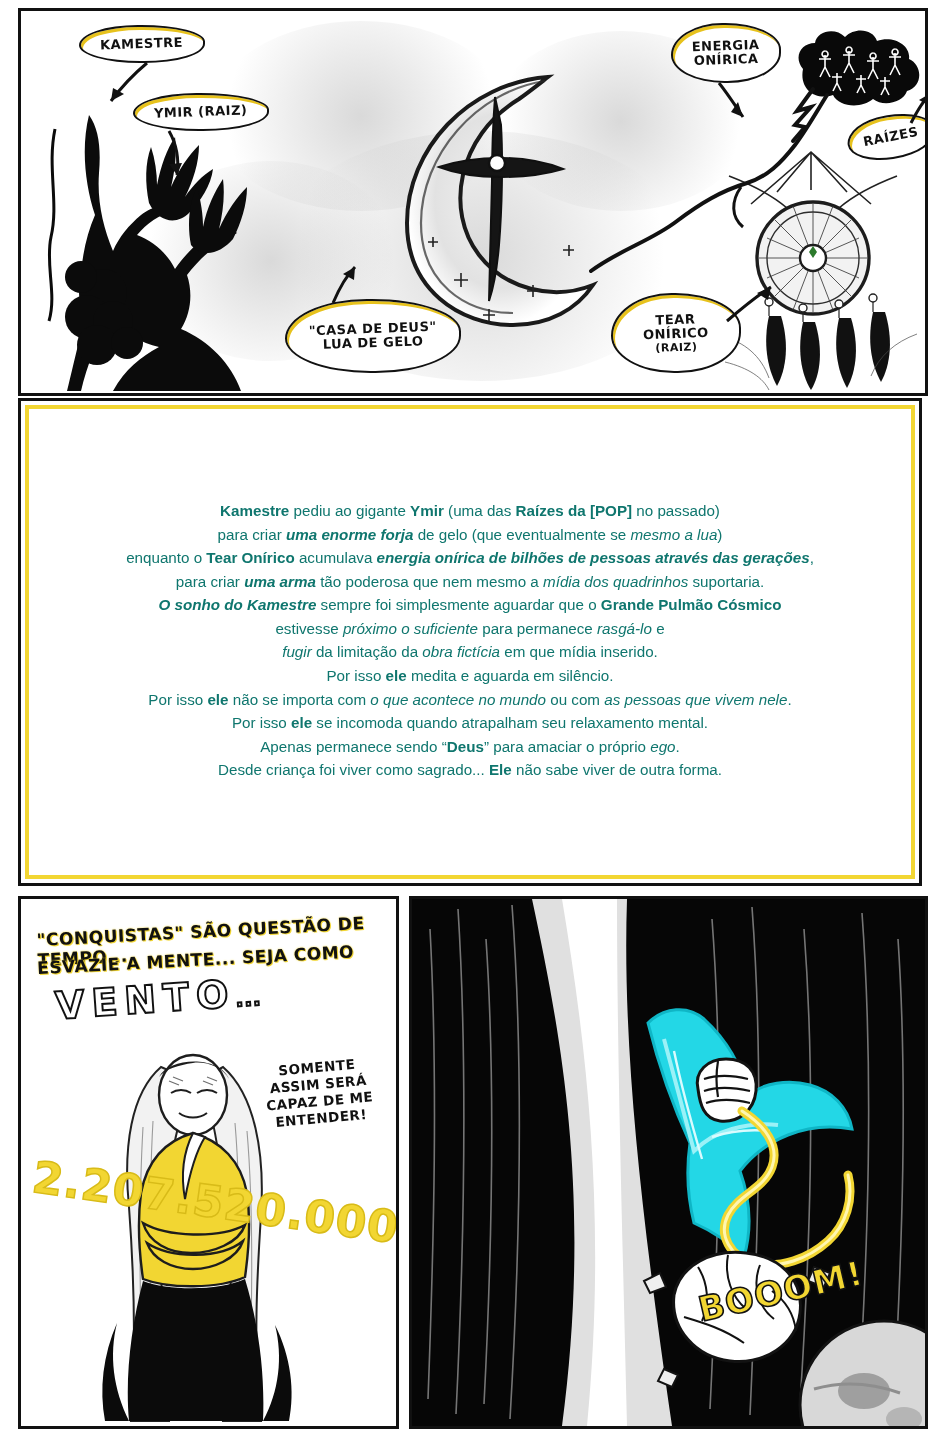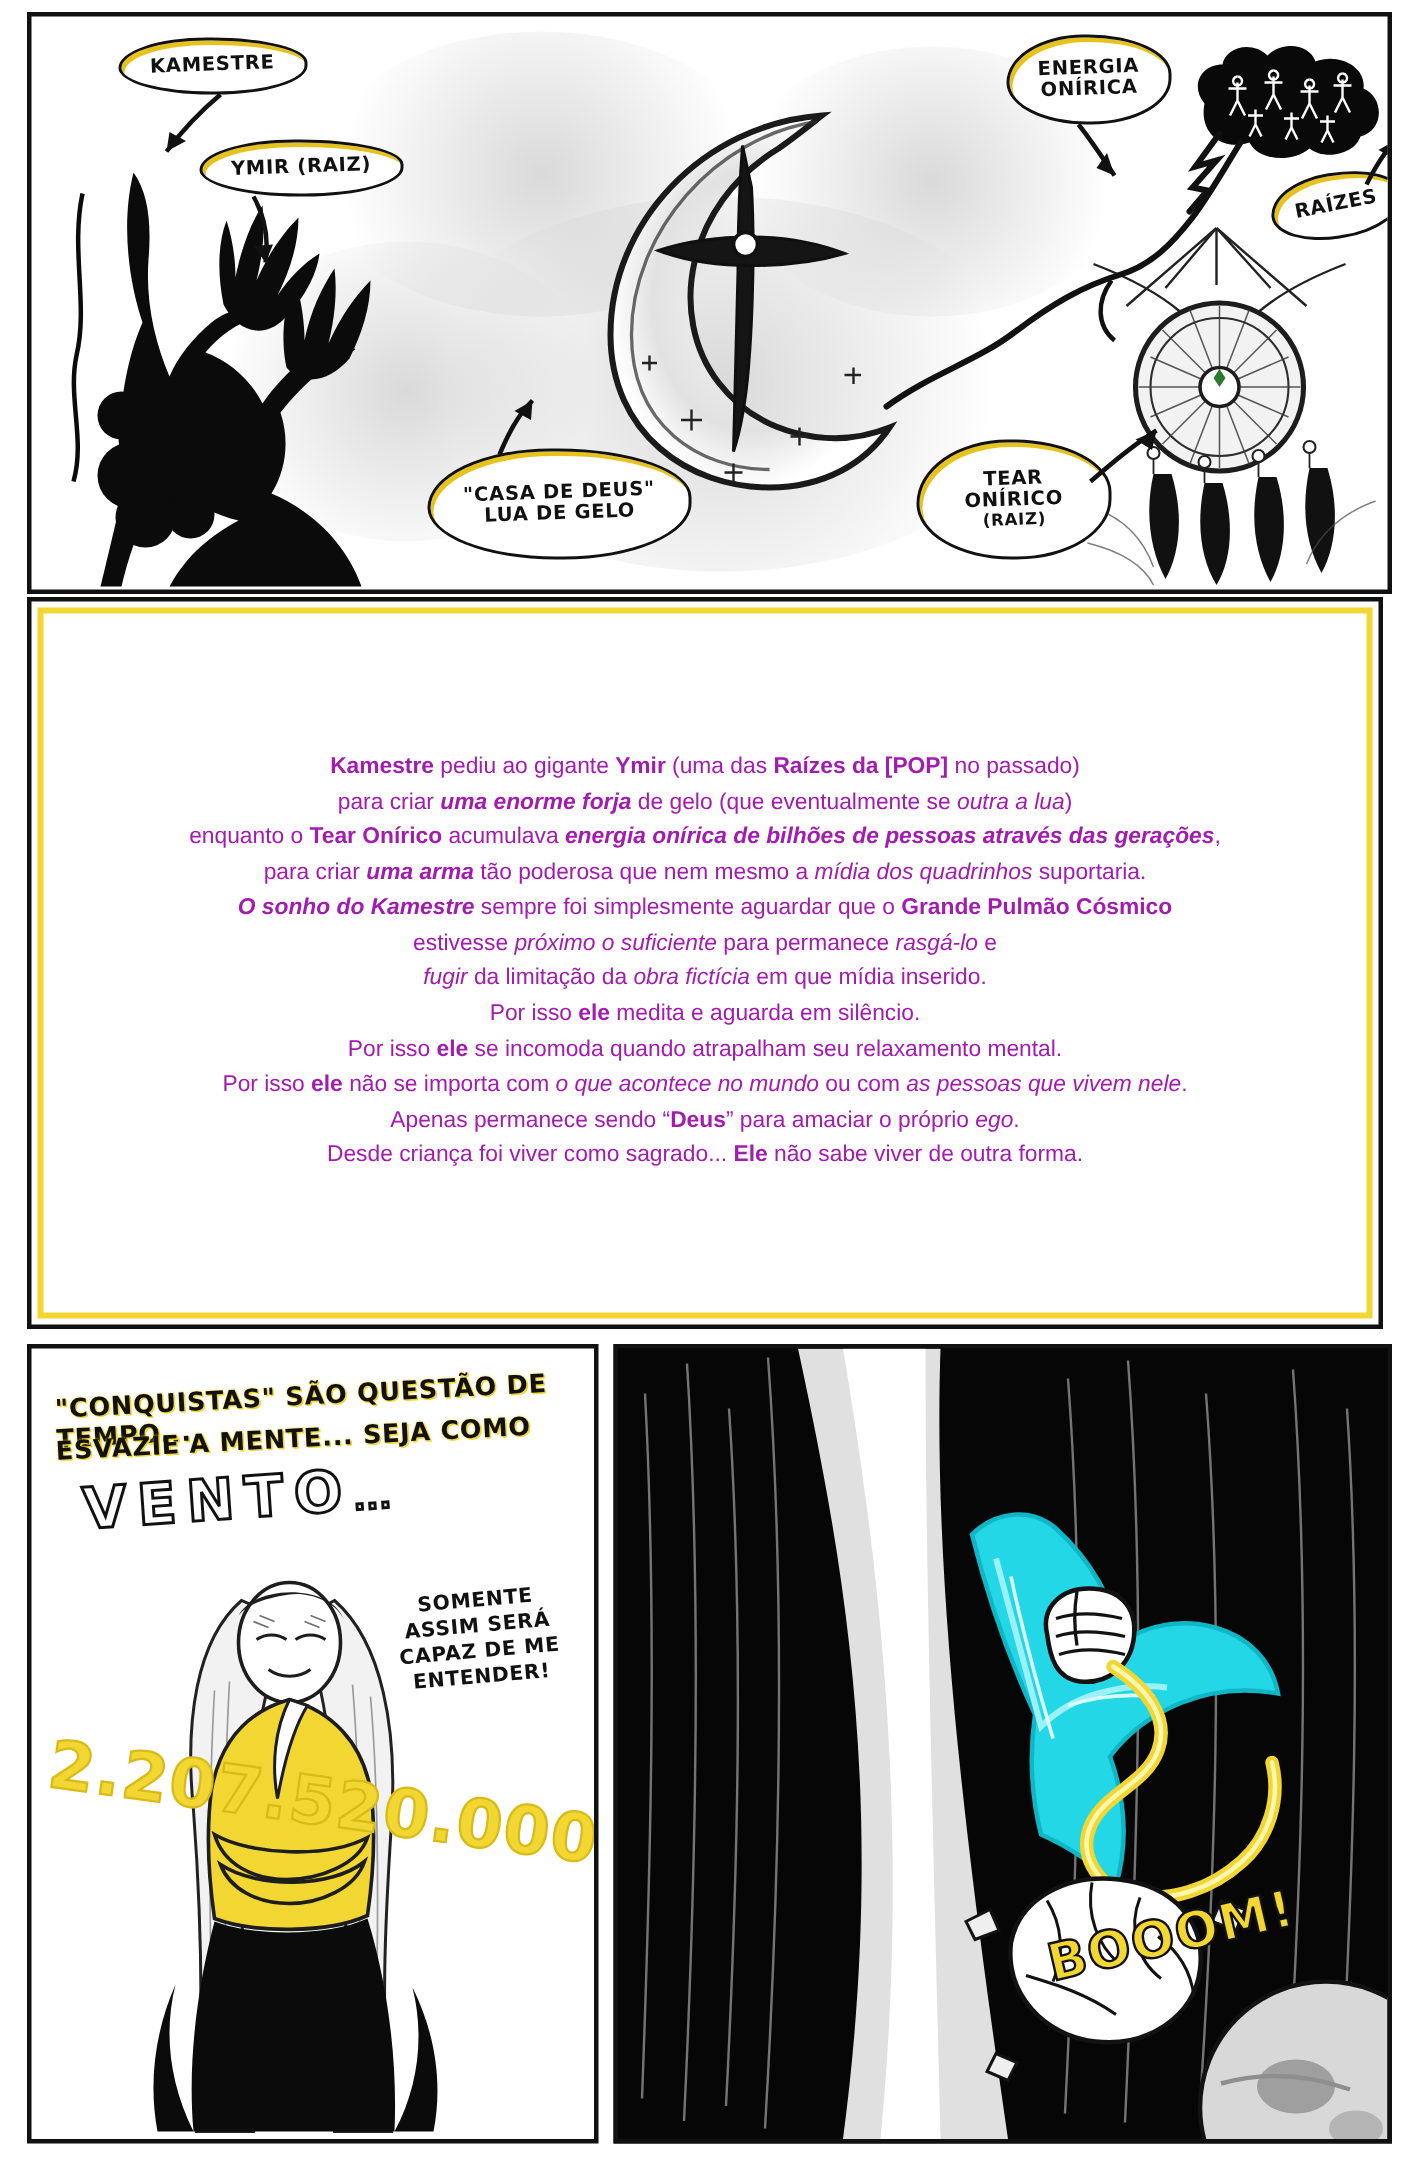--- a/index.html
+++ b/index.html
@@ -104,21 +104,21 @@
     display: flex;
     align-items: flex-start;
     justify-content: center;
   }
   #narration {
     margin-top: 90px;
     width: 820px;
     text-align: center;
     font-size: 15.2px;
     line-height: 1.55;
-    color: #a21caf;
+    color: #0f766e;
   }
   #narration .ln { white-space: nowrap; }
   #narration b { font-weight: 700; }
   #narration i { font-style: italic; }
   #narration .bi { font-weight: 700; font-style: italic; }
   #narration .sp { letter-spacing: 0.6px; }
 
   
   #panel-bl {
     position: absolute;
@@ -372,29 +372,29 @@
     <svg class="arrowsvg" style="left:700px; top:270px; width:60px; height:46px;" viewBox="0 0 60 46">
       <path d="M6,40 C20,28 34,16 50,6" fill="none" stroke="#111" stroke-width="3"></path>
       <path d="M50,6 l-3,13 l-11,-7 z" fill="#111"></path>
     </svg>
   </div>
 
   <div id="panel-text">
     <div id="panel-text-inner">
       <div id="narration">
           <div class="ln"><b>Kamestre</b><span> pediu ao gigante </span><b>Ymir</b><span> (uma das </span><b>Raízes da  [POP]</b><span> no passado)</span></div>
-          <div class="ln"><span>para criar </span><span class="bi">uma enorme forja</span><span> de gelo (que eventualmente se </span><i>outra a lua</i><span>)</span></div>
+          <div class="ln"><span>para criar </span><span class="bi">uma enorme forja</span><span> de gelo (que eventualmente se </span><i>mesmo a lua</i><span>)</span></div>
           <div class="ln"><span>enquanto o </span><b>Tear Onírico</b><span> acumulava </span><span class="bi">energia onírica de bilhões de pessoas através das gerações</span><span>,</span></div>
           <div class="ln"><span>para criar </span><span class="bi">uma arma</span><span> tão poderosa que nem mesmo a </span><i>mídia dos quadrinhos</i><span> suportaria.</span></div>
           <div class="ln"><span class="bi">O sonho do Kamestre</span><span> sempre foi simplesmente aguardar que o </span><b>Grande Pulmão Cósmico</b></div>
           <div class="ln"><span>estivesse </span><i>próximo o suficiente</i><span> para permanece </span><i>rasgá-lo</i><span> e</span></div>
           <div class="ln"><i>fugir</i><span> da limitação da </span><i>obra fictícia</i><span> em que mídia inserido.</span></div>
           <div class="ln"><span>Por isso </span><b>ele</b><span> medita e aguarda em silêncio.</span></div>
+          <div class="ln"><span>Por isso </span><b>ele</b><span> não se importa com </span><i>o que acontece no mundo</i><span> ou com </span><i>as pessoas que vivem nele</i><span>.</span></div>
           <div class="ln"><span>Por isso </span><b>ele</b><span> se incomoda quando atrapalham seu relaxamento mental.</span></div>
-          <div class="ln"><span>Por isso </span><b>ele</b><span> não se importa com </span><i>o que acontece no mundo</i><span> ou com </span><i>as pessoas que vivem nele</i><span>.</span></div>
           <div class="ln"><span>Apenas permanece sendo “</span><b>Deus</b><span>” para amaciar o próprio </span><i>ego</i><span>.</span></div>
           <div class="ln"><span>Desde criança foi viver como sagrado... </span><b>Ele</b><span> não sabe viver de outra forma.</span></div>
         </div>
     </div>
   </div>
 
   <div id="panel-bl">
 
     <div id="bl-line1" class="handtext">"CONQUISTAS" SÃO QUESTÃO DE TEMPO...</div>
     <div id="bl-line2" class="handtext">ESVAZIE A MENTE... SEJA COMO</div>

